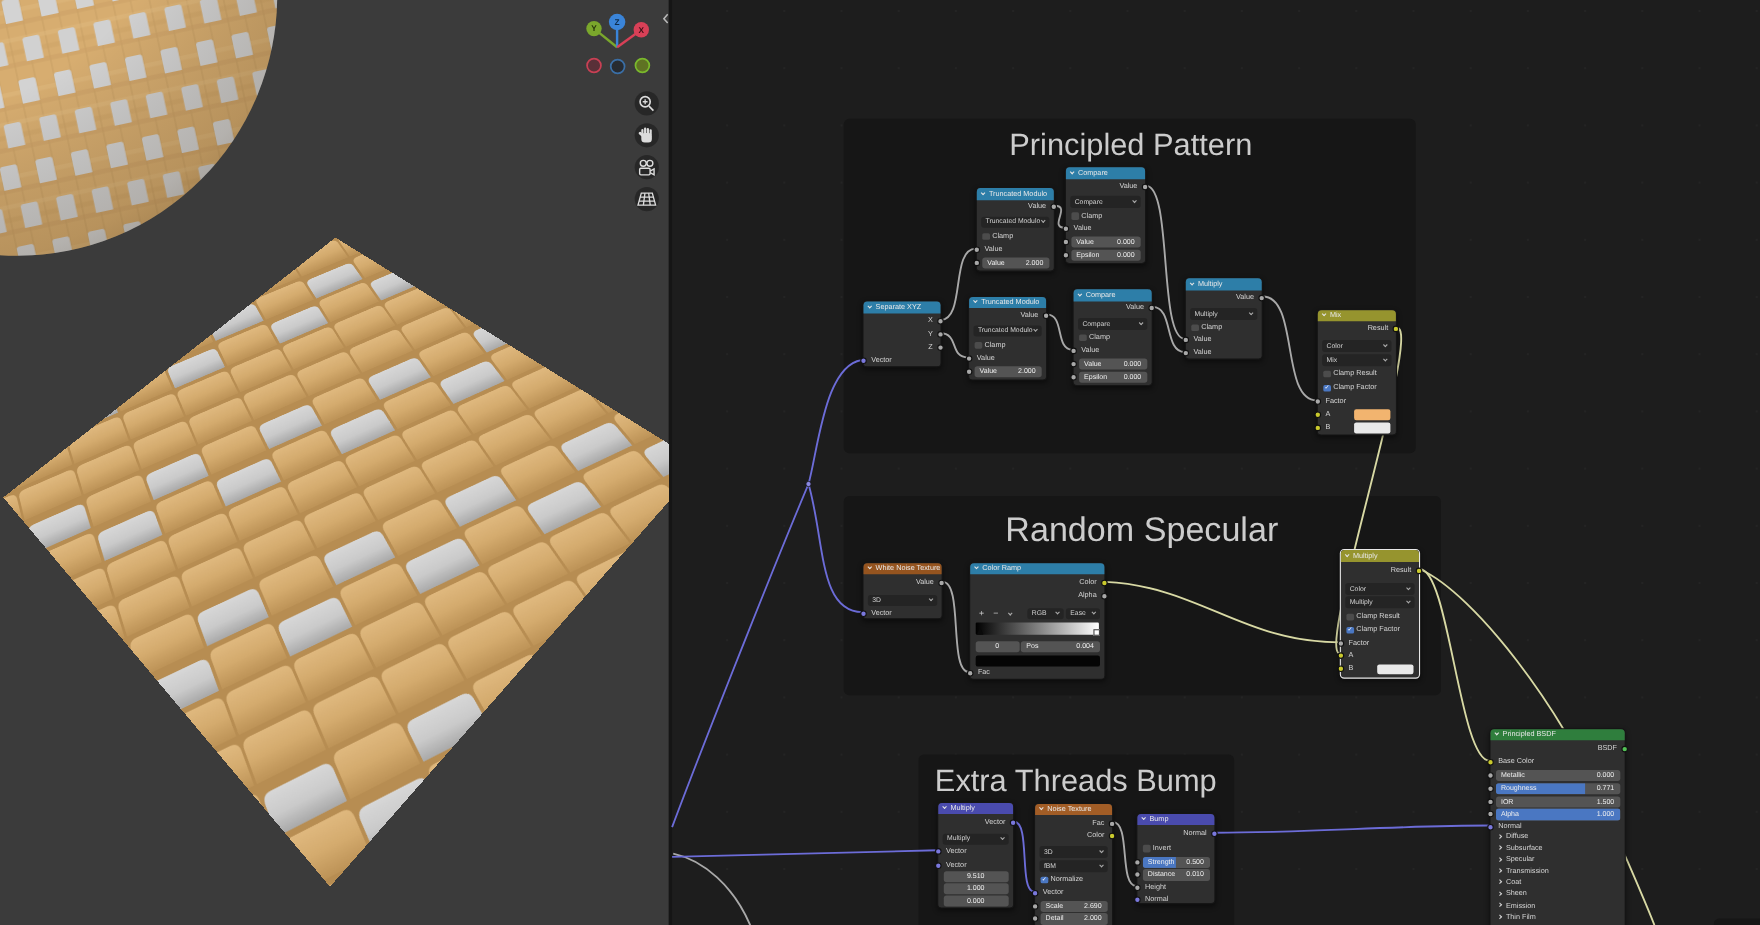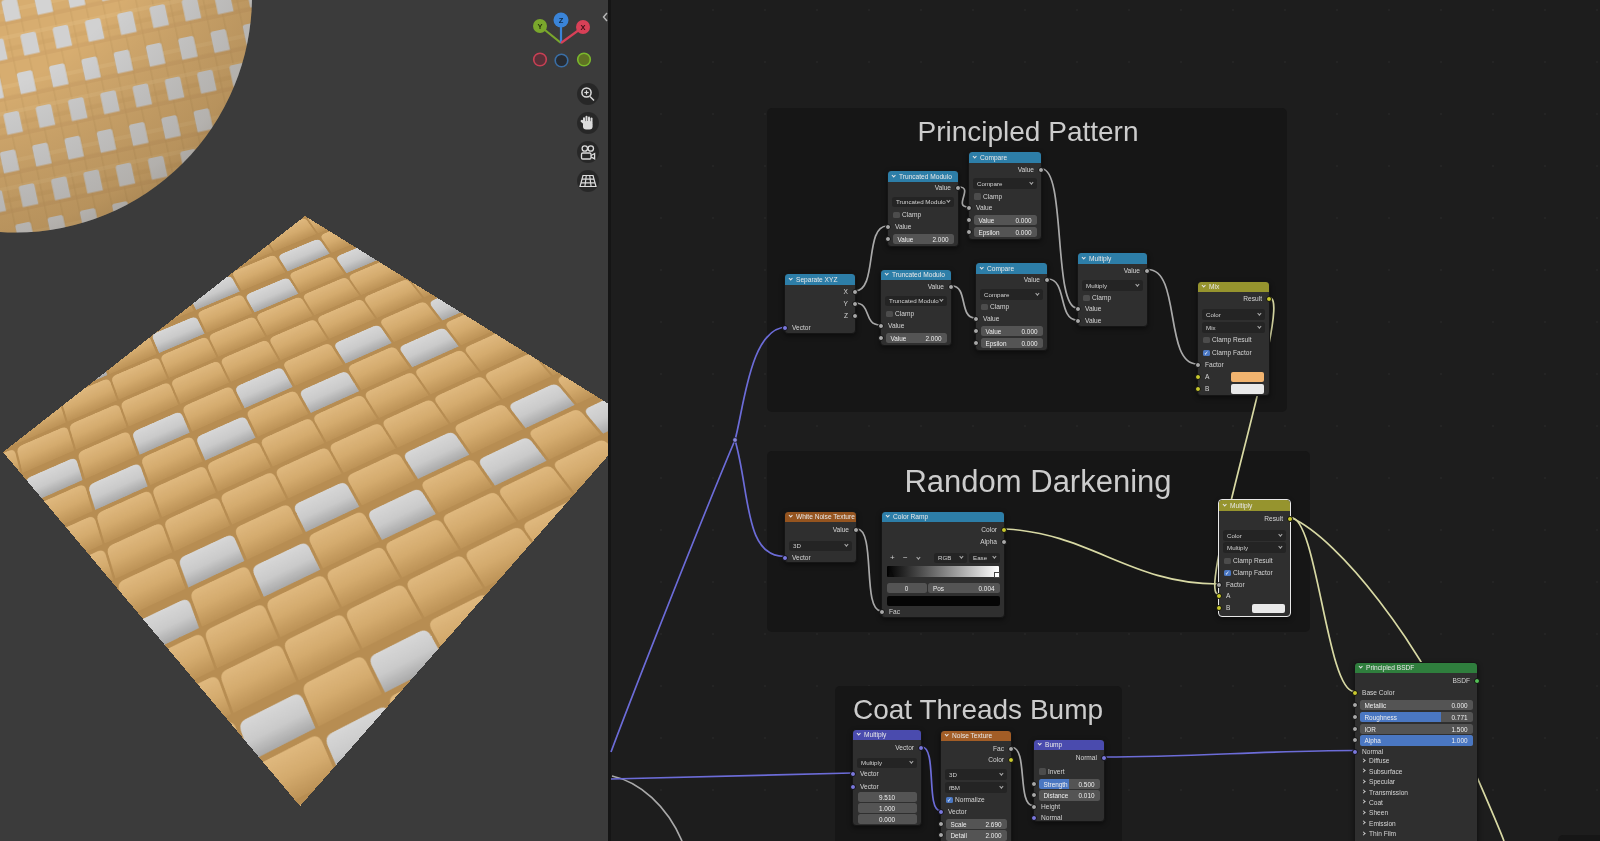--- a/index.html
+++ b/index.html
@@ -125,23 +125,23 @@
 <path d="M583 175.5 L593 175.5 L596 186.5 L580 186.5 Z"></path>
 <path d="M586.3 175.5 L584.9 186.5 M589.7 175.5 L591.1 186.5 M581.9 179.2 L594.1 179.2 M581 182.8 L595 182.8"></path>
 </g>
 </svg>
 </div>
 <div id="divider"></div>
 <div id="ed"></div>
 <div class="frame" style="left:767px;top:108px;width:520px;height:304px;"></div>
 <div class="ftitle" style="left:728px;top:116px;font-size:28px;">Principled Pattern</div>
 <div class="frame" style="left:767px;top:451px;width:543px;height:181px;"></div>
-<div class="ftitle" style="left:738px;top:464px;font-size:31px;">Random Darkening</div>
+<div class="ftitle" style="left:738px;top:464px;font-size:31px;">Random Specular</div>
 <div class="frame" style="left:835px;top:686px;width:287px;height:214px;"></div>
-<div class="ftitle" style="left:678px;top:694px;font-size:28px;">Coat Threads Bump</div>
+<div class="ftitle" style="left:678px;top:694px;font-size:28px;">Extra Threads Bump</div>
 <div class="frame" style="left:1558px;top:835px;width:142px;height:65px;"></div>
 <svg id="links" width="1600" height="841" viewBox="0 0 1600 841">
     <path d="M855 291 C878 291 864 226 887 226" fill="none" stroke="#a9a9a9" stroke-width="1.7"></path>
     <path d="M855 303 C872 303 863 325 880 325" fill="none" stroke="#a9a9a9" stroke-width="1.7"></path>
     <path d="M959 187 C974 187 953 207 968 207" fill="none" stroke="#a9a9a9" stroke-width="1.7"></path>
     <path d="M952 286 C968 286 959 318 975 318" fill="none" stroke="#a9a9a9" stroke-width="1.7"></path>
     <path d="M1042 169 C1066 169 1053 308 1077 308" fill="none" stroke="#a9a9a9" stroke-width="1.7"></path>
     <path d="M1048 279 C1067 279 1058 320 1077 320" fill="none" stroke="#a9a9a9" stroke-width="1.7"></path>
     <path d="M1148 269.5 C1181 269.5 1164 364 1197 364" fill="none" stroke="#a9a9a9" stroke-width="1.7"></path>
     <path d="M857 529 C876 529 862 611 881 611" fill="none" stroke="#a9a9a9" stroke-width="1.7"></path>

